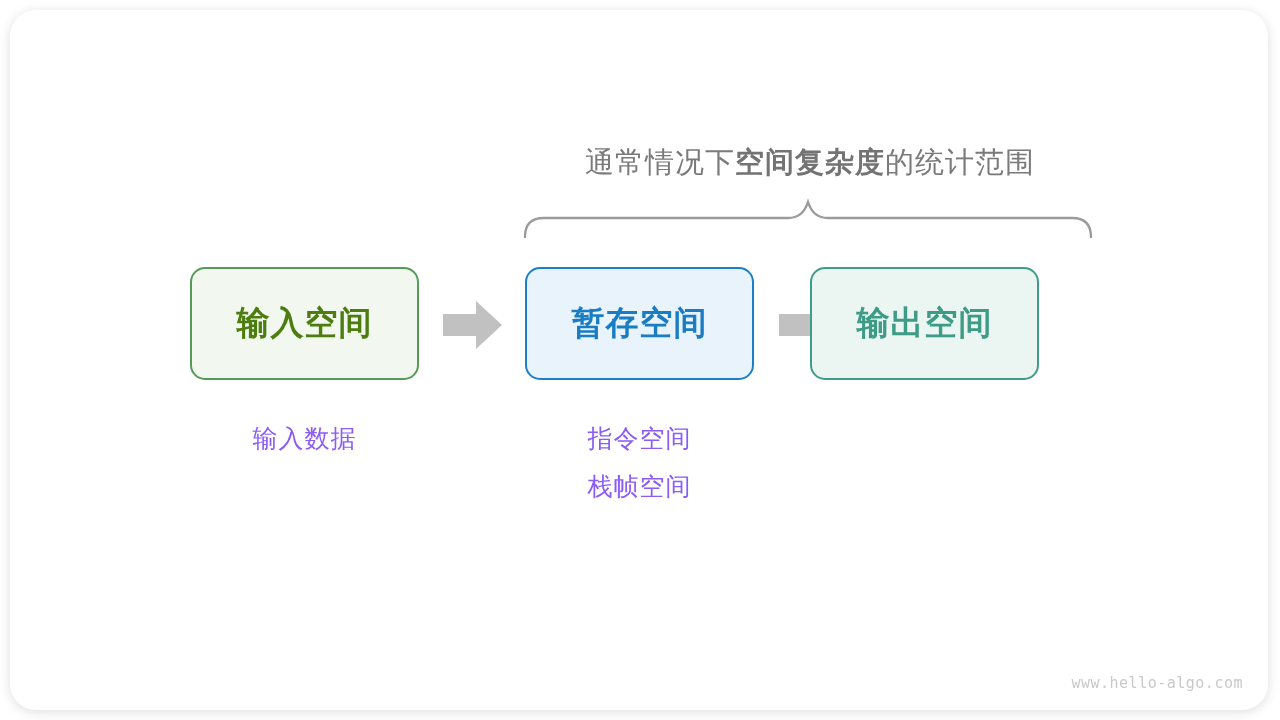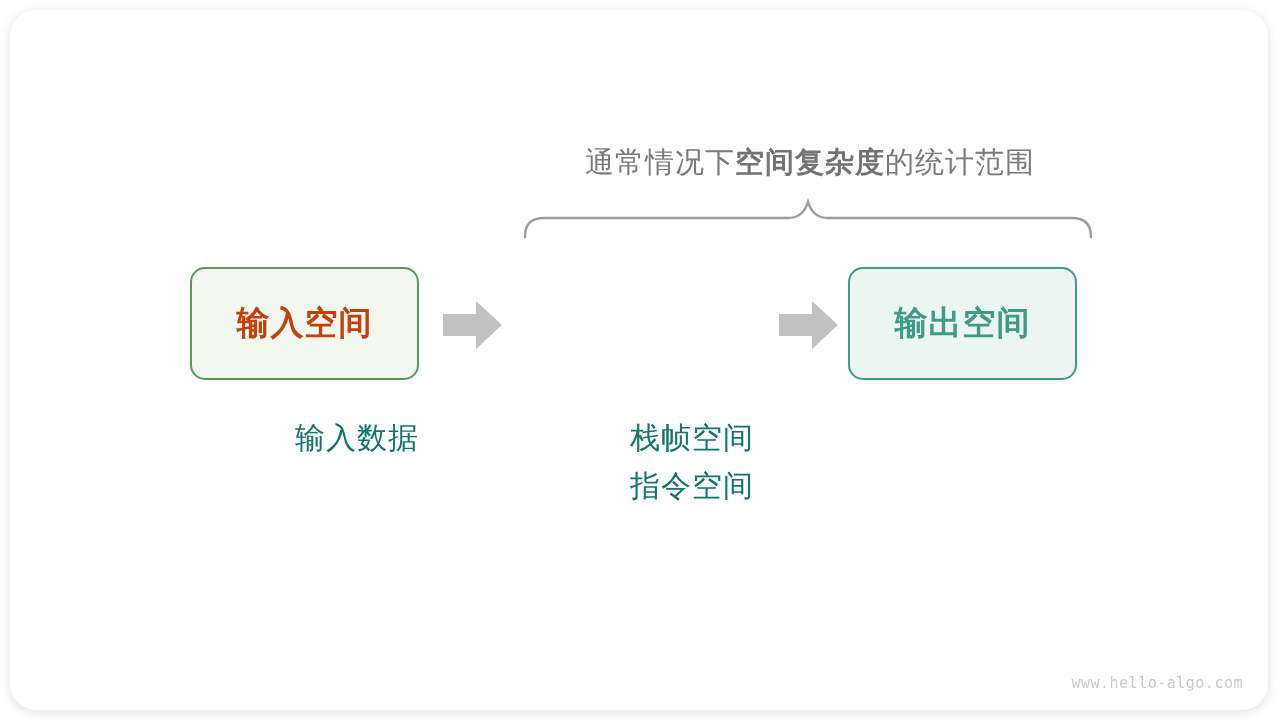--- a/index.html
+++ b/index.html
@@ -52,39 +52,39 @@
     border-radius: 15px;
     border: 2.5px solid;
     display: flex;
     align-items: center;
     justify-content: center;
     font-size: 33px;
     font-weight: bold;
     letter-spacing: 1px;
     white-space: nowrap;
   }
-  .box-input  { left: 190px; border-color: #569a58; background: #f2f8ef; color: #c2410c; }
+  .box-input  { left: 190px; border-color: #569a58; background: #f2f8ef; color: #4d7c0f; }
   .box-temp   { left: 525px; border-color: #1c80c6; background: #e9f3fb; color: #1a7dc3; }
-  .box-output { left: 848px; border-color: #3e9c88; background: #ebf5f2; color: #3d9b86; }
+  .box-output { left: 810px; border-color: #3e9c88; background: #ebf5f2; color: #3d9b86; }
   .arrow {
     position: absolute;
     top: 300px;
     width: 60px;
     height: 50px;
   }
   .arrow-1 { left: 443px; }
   .arrow-2 { left: 779px; }
   .note {
     position: absolute;
     top: 414px;
     width: 229px;
-    text-align: right;
-    font-size: 30px;
+    text-align: center;
+    font-size: 25px;
     line-height: 48px;
-    color: #0f766e;
+    color: #8b5cf6;
     letter-spacing: 1px;
     white-space: nowrap;
   }
   .note-input  { left: 190px; }
   .note-temp   { left: 525px; }
   .note-output { left: 861px; }
   .watermark {
     position: absolute;
     right: 37px;
     top: 674px;
@@ -108,33 +108,36 @@
   </svg>
 
   <div class="box box-input">
     <span>输入空间</span>
   </div>
 
   <svg class="arrow arrow-1" viewBox="0 0 60 50">
     <polygon points="0,14 33,14 33,1 59,25 33,49 33,36 0,36" fill="#c1c1c1"></polygon>
   </svg>
 
+  <div class="box box-temp">
+    <span>暂存空间</span>
+  </div>
 
   <svg class="arrow arrow-2" viewBox="0 0 60 50">
     <polygon points="0,14 33,14 33,1 59,25 33,49 33,36 0,36" fill="#c1c1c1"></polygon>
   </svg>
 
   <div class="box box-output">
     <span>输出空间</span>
   </div>
 
   <div class="note note-input">
     <div>输入数据</div>
   </div>
 
   <div class="note note-temp">
+    <div>指令空间</div>
     <div>栈帧空间</div>
-    <div>指令空间</div>
   </div>
 
 
   <div class="watermark">www.hello-algo.com</div>
 </div>
 
 </body></html>

